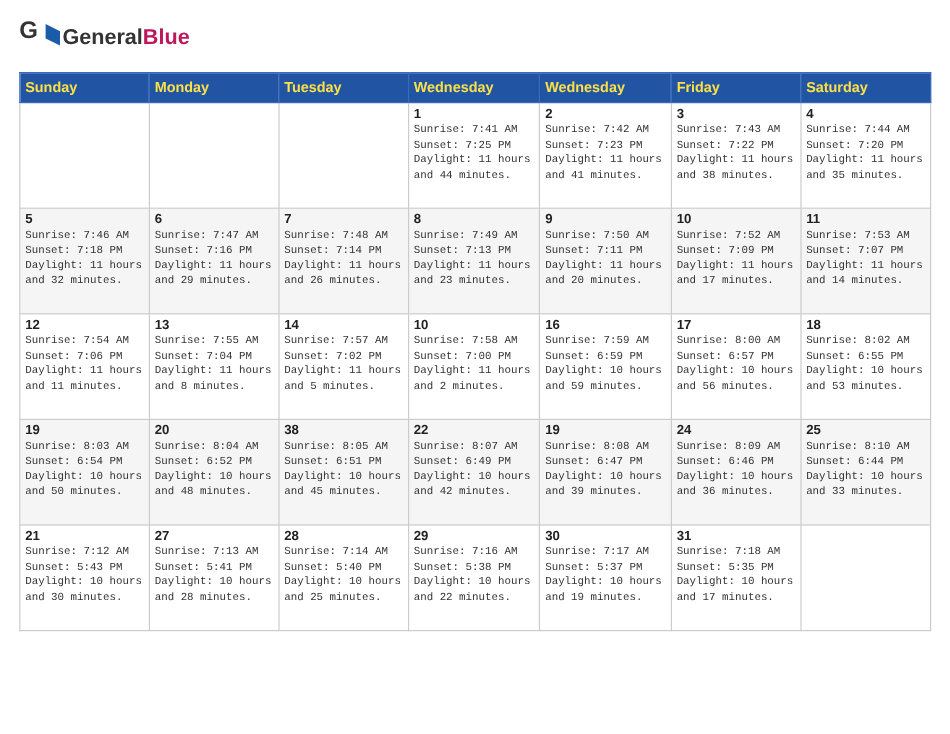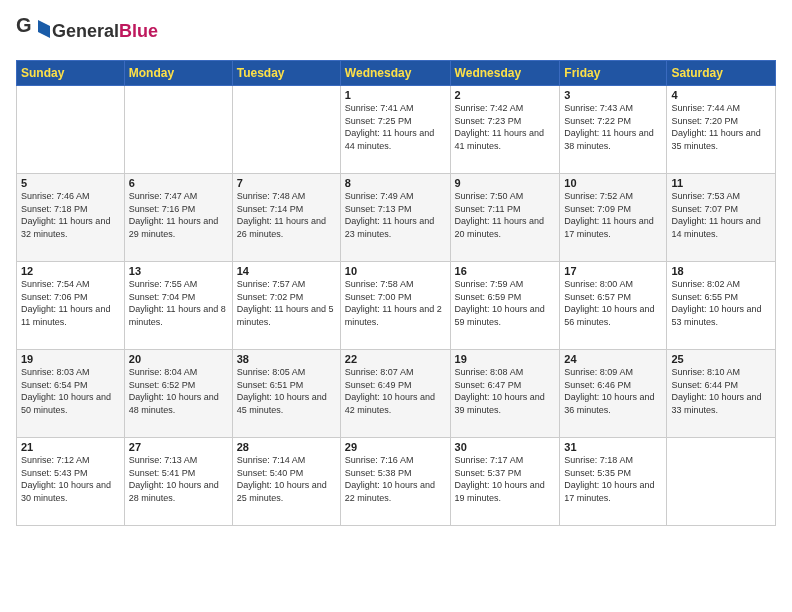--- a/index.html
+++ b/index.html
@@ -76,20 +76,21 @@
     .day-number {
       font-size: 11px;
       font-weight: bold;
       color: #222;
       margin-bottom: 1px;
     }
     .day-info {
       font-size: 9px;
       color: #333;
       line-height: 1.4;
+      font-family: Liberation Mono, monospace;
     }
     .empty-cell {
       background: #f9f9f9;
     }
   </style>
 </head>
 <body>
 
 <div class="page">
   <div class="header">

